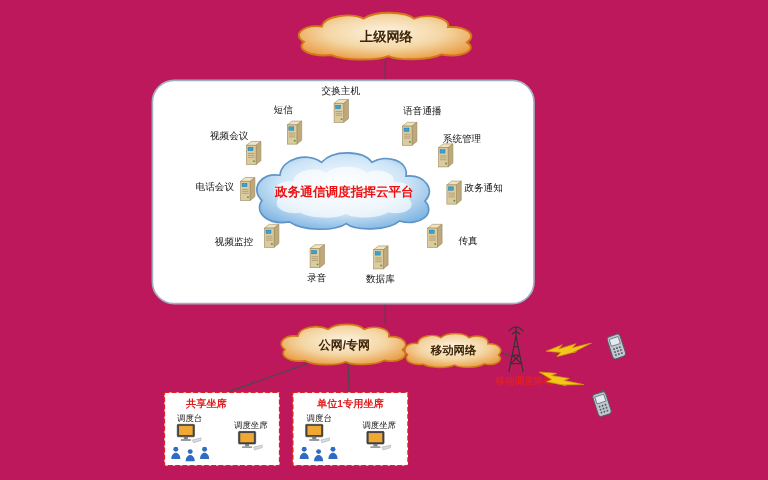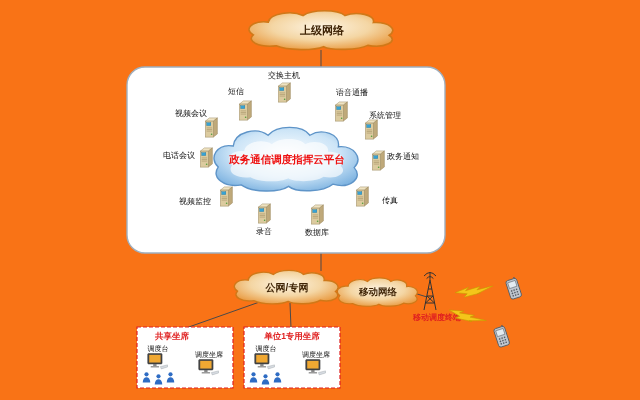--- a/index.html
+++ b/index.html
@@ -1,16 +1,16 @@
 <!DOCTYPE html>
 <html><head>
 <meta charset="utf-8">
 <style>
   html,body{margin:0;padding:0;background:#ffffff;}
-  .stage{position:relative;width:640px;height:400px;background:#f97316;overflow:hidden;text-align:center;}
+  .stage{position:relative;width:640px;height:400px;background:#be185d;overflow:hidden;text-align:center;}
   svg{font-family:"Liberation Sans",sans-serif;display:block;}
   text{text-anchor:middle;}
   .t-cloud{font-weight:bold;font-size:11px;fill:#3f2406;}
   .t-cloud-md{font-weight:bold;font-size:10px;fill:#3f2406;}
   .t-cloud-sm{font-weight:bold;font-size:9.5px;fill:#3f2406;}
   .t-node{font-size:8px;fill:#111111;}
   .t-platform{font-weight:bold;font-size:10.5px;fill:#ee1111;}
   .t-redsmall{font-weight:bold;font-size:8px;fill:#e02020;}
   .t-title{font-weight:bold;font-size:8.5px;fill:#e02020;}
   .t-console{font-size:7px;fill:#111111;}

